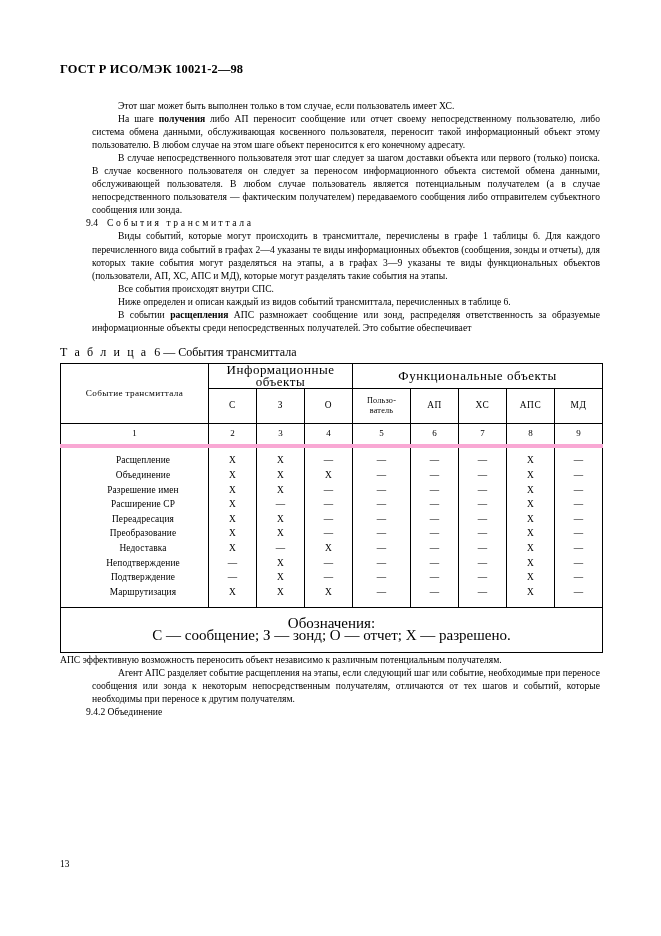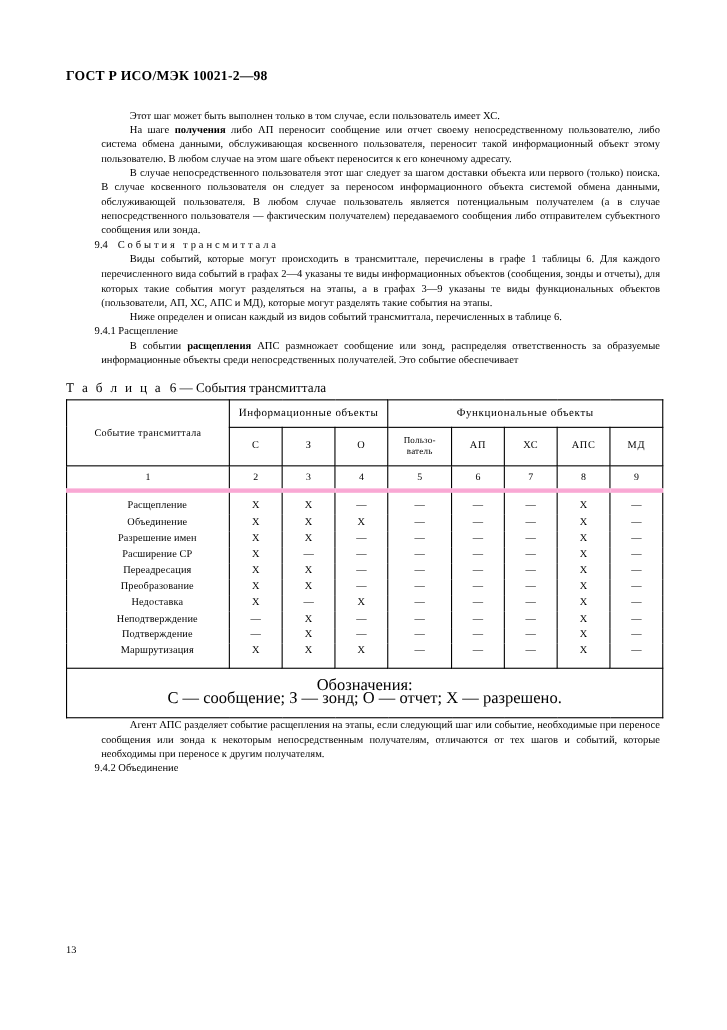--- a/index.html
+++ b/index.html
@@ -97,21 +97,21 @@
     text-align: center;
     line-height: 11.6px;
   }
   th.h-event {
     height: 58px;
     font-size: 9.2px;
     letter-spacing: 0.35px;
   }
   th.h-group {
     height: 24px;
-    font-size: 10px;
+    font-size: 13px;
     letter-spacing: 0.55px;
   }
   th.h-sub {
     height: 34px;
     font-size: 9.4px;
     letter-spacing: 0.6px;
   }
   th.h-sub.wrapcell {
     font-size: 8.2px;
     line-height: 10.2px;
@@ -177,24 +177,24 @@
 
 
     <p class="body-text indent"><span>На шаге </span><b class="bold">получения</b><span> либо АП переносит сообщение или отчет своему непосредственному пользователю, либо система обмена данными, обслуживающая косвенного пользователя, переносит такой информационный объект этому пользователю. В любом случае на этом шаге объект переносится к его конечному адресату.</span></p>
 
     <p class="body-text indent"><span>В случае непосредственного пользователя этот шаг следует за шагом доставки объекта или первого (только) поиска. В случае косвенного пользователя он следует за переносом информационного объекта системой обмена данными, обслуживающей пользователя. В любом случае пользователь является потенциальным получателем (а в случае непосредственного пользователя — фактическим получателем) передаваемого сообщения либо отправителем субъектного сообщения или зонда.</span></p>
 
     <p class="clause-spaced"><span class="num">9.4</span><span>События трансмиттала</span></p>
 
     <p class="body-text indent"><span>Виды событий, которые могут происходить в трансмиттале, перечислены в графе 1 таблицы 6. Для каждого перечисленного вида событий в графах 2—4 указаны те виды информационных объектов (сообщения, зонды и отчеты), для которых такие события могут разделяться на этапы, а в графах 3—9 указаны те виды функциональных объектов (пользователи, АП, ХС, АПС и МД), которые могут разделять такие события на этапы.</span></p>
 
+    <p class="body-text indent"><span>Все события происходят внутри СПС.</span></p>
 
     <p class="body-text indent"><span>Ниже определен и описан каждый из видов событий трансмиттала, перечисленных в таблице 6.</span></p>
 
-    <p class="clause">9.4.1 Расщепление</p>
 
     <p class="body-text indent"><span>В событии </span><b class="bold">расщепления</b><span> АПС размножает сообщение или зонд, распределяя ответственность за образуемые информационные объекты среди непосредственных получателей. Это событие обеспечивает</span></p>
 
     <div class="table-caption">
       <span class="tcap-word">Т а б л и ц а</span><span>&nbsp;&nbsp;</span><span>6</span><span>&nbsp;</span><span>—</span><span>&nbsp;</span><span>События трансмиттала</span>
     </div>
 
     <table class="gost">
       <colgroup>
         <col class="c-label">
@@ -350,20 +350,21 @@
       <tfoot>
         <tr>
           <td class="legend" colspan="9">
             <span>Обозначения:</span><br>
             <span>С — сообщение; З — зонд; О — отчет; X — разрешено.</span>
           </td>
         </tr>
       </tfoot>
     </table>
 
+    <p class="body-text noindent after-table"><span>АПС эффективную возможность переносить объект независимо к различным потенциальным получателям.</span></p>
 
     <p class="body-text indent"><span>Агент АПС разделяет событие расщепления на этапы, если следующий шаг или событие, необходимые при переносе сообщения или зонда к некоторым непосредственным получателям, отличаются от тех шагов и событий, которые необходимы при переносе к другим получателям.</span></p>
 
     <p class="clause">9.4.2 Объединение</p>
 
   </div>
 
   <div class="page-number">13</div>
 
 </div>

